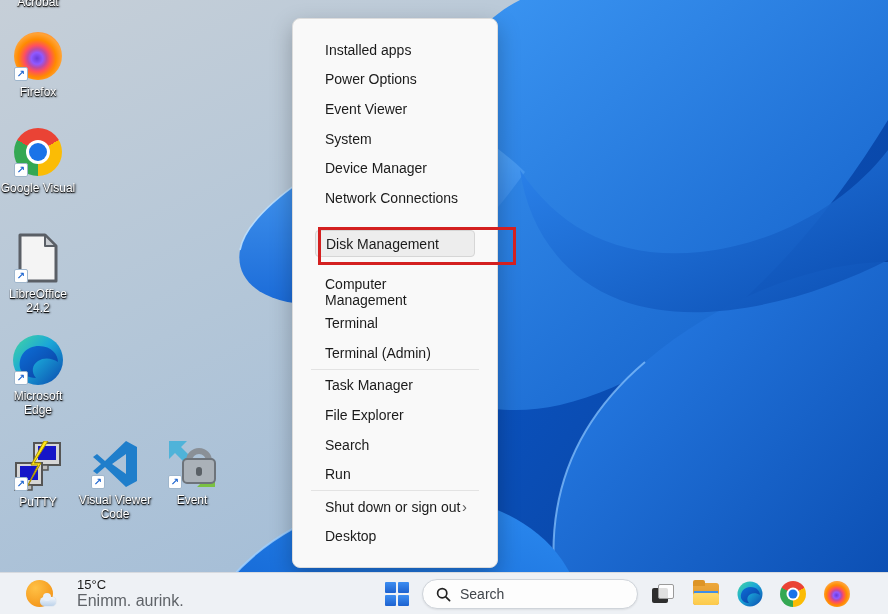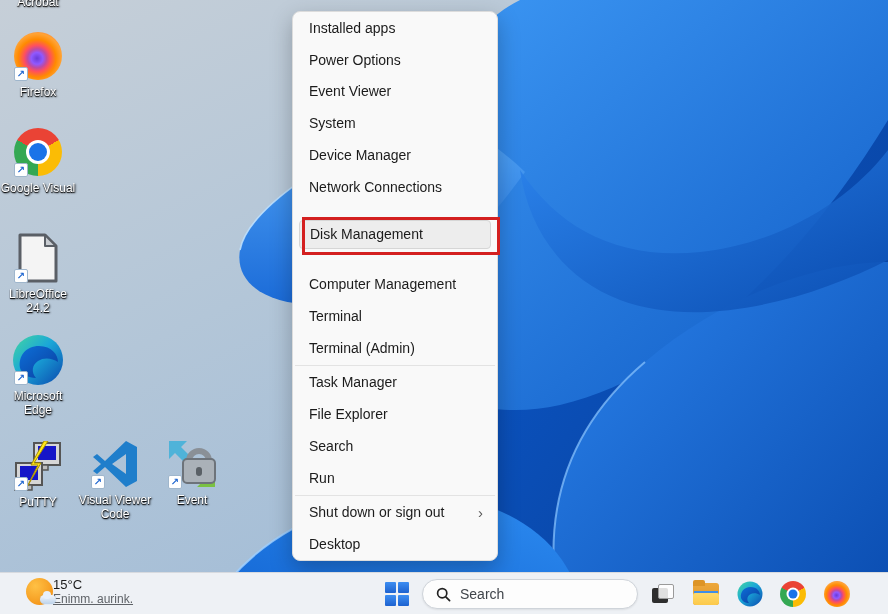--- a/index.html
+++ b/index.html
@@ -24,45 +24,45 @@
      background:conic-gradient(from 60deg, #fbbc05 0 120deg, #34a853 120deg 240deg, #ea4335 240deg 360deg); }
   .chrome-circle::before { content:""; position:absolute; left:50%; top:50%; width:24px; height:24px;
      transform:translate(-50%,-50%); background:#fff; border-radius:50%; }
   .chrome-circle::after { content:""; position:absolute; left:50%; top:50%; width:18px; height:18px;
      transform:translate(-50%,-50%); background:#1a73e8; border-radius:50%; }
   .chrome-sm, .ff-sm, .edge-sm { width:26px; height:26px; }
   .chrome-sm::before { width:13px; height:13px; }
   .chrome-sm::after { width:9px; height:9px; }
 
   
-  .winx-menu { position:absolute; left:292px; top:11px; width:206px; height:550px;
+  .winx-menu { position:absolute; left:292px; top:18px; width:206px; height:550px;
       background:#f9f9f9; border:1px solid #dcdcdc; border-radius:8px;
-      box-shadow:0 8px 22px rgba(0,0,0,.25); padding:0; display:flex; flex-direction:column; }
+      box-shadow:0 8px 22px rgba(0,0,0,.25); padding:16px; display:flex; flex-direction:column; }
   .winx-item { height:32px; display:flex; align-items:center; padding:0 14px 0 16px;
       font-size:14px; color:#1b1b1b; cursor:default; position:relative; }
   .winx-sep { height:1px; background:#e3e3e3; margin:1px 2px; }
   .winx-item.highlighted { margin:17px 6px; padding:0 8px 0 10px; background:#ededed;
       border:1px solid #d6d6d6; border-radius:4px; height:30px; }
   .red-box { position:absolute; left:2px; top:-4px; width:198px; height:38px;
       border:3px solid #d42020; pointer-events:none; z-index:5; }
   .submenu-arrow { margin-left:auto; font-size:15px; color:#5a5a5a; }
 
   
   .taskbar { position:absolute; left:0; top:572px; width:888px; height:42px;
       background:#eef1f5; border-top:1px solid #d7dadf; }
-  .weather { position:absolute; left:26px; top:4px; display:flex; align-items:center; gap:0; }
+  .weather { position:absolute; left:26px; top:4px; display:flex; align-items:center; gap:24px; }
   .weather-icon { width:27px; height:27px; position:relative; }
   .weather-sun { position:absolute; inset:0; border-radius:50%;
       background:radial-gradient(circle at 35% 30%, #ffc145, #f59a1e 70%, #e8820c); }
   .weather-cloud { position:absolute; right:-3px; bottom:1px; width:16px; height:9px; border-radius:8px;
       background:linear-gradient(180deg,#f4f8fd,#bcd2ea); box-shadow:0 0 1px #8fb0d0; }
   .weather-cloud::before { content:""; position:absolute; left:3px; top:-4px; width:8px; height:8px;
       border-radius:50%; background:#e8f0fa; }
   .weather-text .temp { font-size:13px; color:#1b1b1b; }
-  .weather-text .cond { font-size:12px; color:#5f6368;text-decoration:underline; }
+  .weather-text .cond { font-size:16px; color:#5f6368; }
   .start-btn { position:absolute; left:385px; top:9px; width:24px; height:24px;
       display:grid; grid-template-columns:11px 11px; grid-template-rows:11px 11px; gap:2px; }
   .start-btn span { background:linear-gradient(180deg,#3d8ef2,#1d62cf); border-radius:1px; }
   .search-pill { position:absolute; left:422px; top:6px; width:216px; height:30px; border-radius:15px;
       background:#fdfdfd; border:1px solid #cfd4da; box-shadow:0 1px 2px rgba(0,0,0,.08);
       display:flex; align-items:center; padding-left:13px; gap:9px; }
   .search-text { font-size:14px; color:#40454b; }
   .tray-icon { position:absolute; top:8px; width:26px; height:26px; display:flex; align-items:center; justify-content:center; }
   .taskview-back { position:absolute; left:2px; top:6px; width:16px; height:15px; background:#2e2e2e; border-radius:2px; }
   .taskview-front { position:absolute; left:8px; top:2px; width:16px; height:15px;

